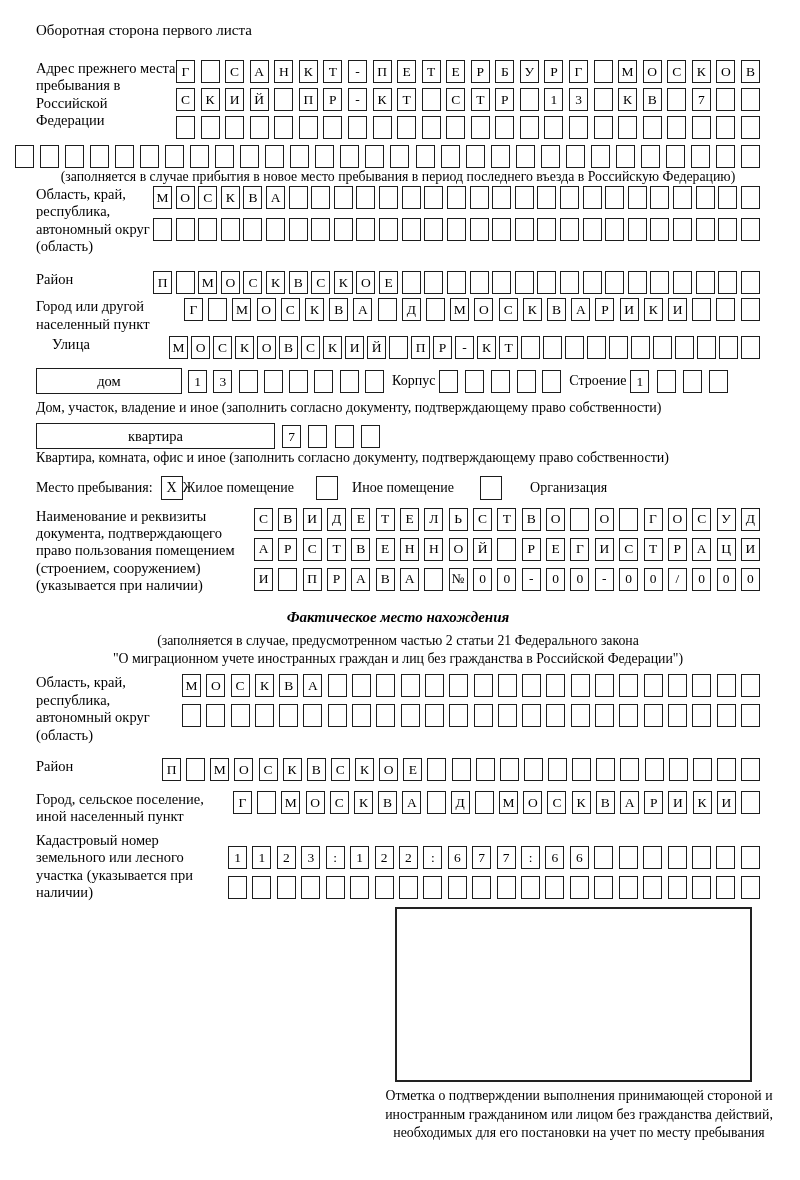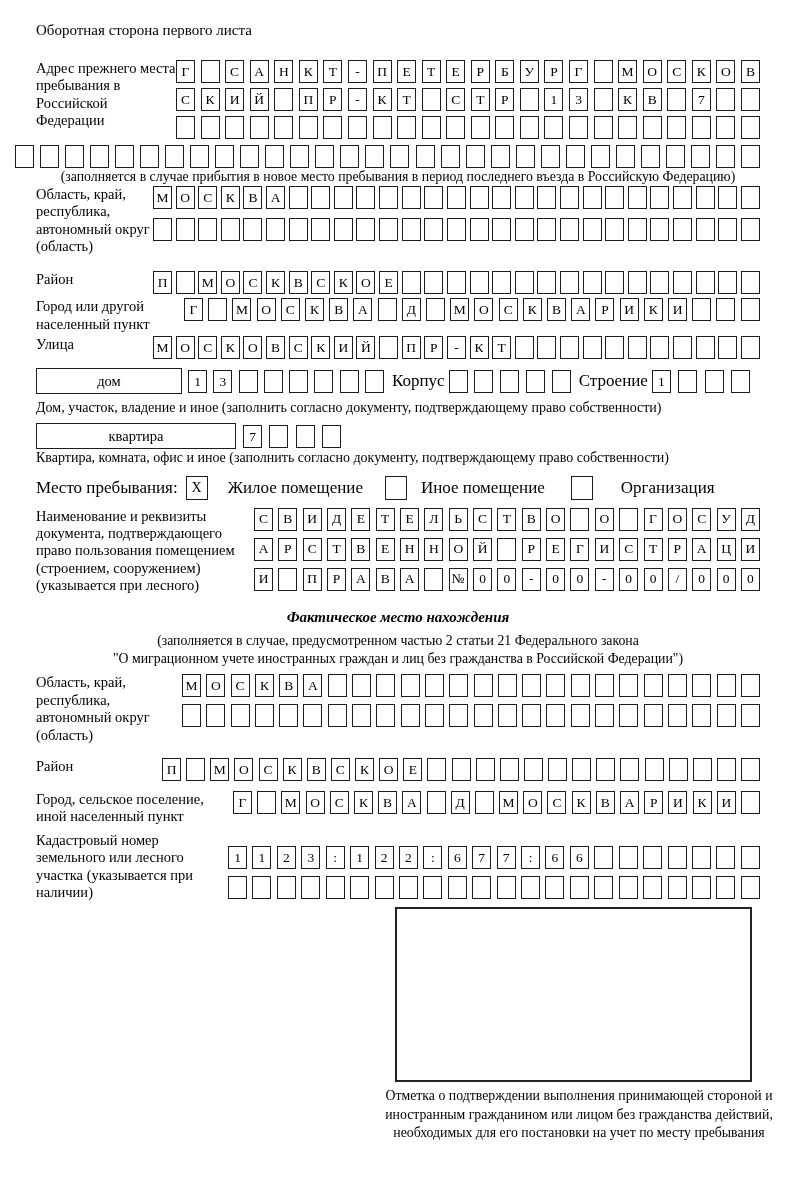--- a/index.html
+++ b/index.html
@@ -21,21 +21,21 @@
   }
   .mb5{margin-bottom:5px;} .mb9{margin-bottom:9px;} .mb7{margin-bottom:7px;}
   .fullrow{margin-left:-21px;width:745px;margin-top:6px;}
   .cap{font-size:13.8px;text-align:center;line-height:1.3;}
   .capl{font-size:14px;line-height:1.3;}
   .h2{font-size:15.5px;font-weight:bold;text-align:center;margin:7px 0 6px 0;}
   .h3{font-size:15px;font-weight:bold;text-align:center;margin:14px 0 6px 0;font-style:italic;}
   .lblbox{border:1.8px solid #1d1d1d;height:26px;box-sizing:border-box;display:flex;align-items:center;justify-content:center;font-size:14.5px;flex:none;background:#fff;}
   .strip{display:flex;justify-content:space-between;flex:none;}
   .inlrow{display:flex;align-items:center;}
-  .inllab{font-size:17px;flex:none;}
+  .inllab{font-size:14px;flex:none;}
   .cb{width:22px;height:24px;box-sizing:border-box;border:1.8px solid #1d1d1d;display:flex;align-items:center;justify-content:center;font-size:14px;flex:none;}
   .stamp{margin-left:359px;margin-top:6px;width:357px;height:175px;box-sizing:border-box;border:2px solid #222;background:#fff;}
   .stampcap{margin-left:341px;width:404px;text-align:center;font-size:13.8px;line-height:1.33;margin-top:5px;}
 </style>
 </head>
 <body>
 
 <div class="page">
 
   <div class="sidenote">Оборотная сторона первого листа</div>
@@ -283,21 +283,21 @@
           <div class="cell">К</div>
           <div class="cell">И</div>
           <div class="cell"></div>
           <div class="cell"></div>
           <div class="cell"></div>
         </div>
     </div>
   </div>
 
   <div class="field" style="margin-top:3px;">
-    <div class="flabel" style="width:117px;">Улица</div>
+    <div class="flabel" style="width:117px;margin-left:16px;">Улица</div>
     <div class="rows">
       <div class="boxrow">
           <div class="cell">М</div>
           <div class="cell">О</div>
           <div class="cell">С</div>
           <div class="cell">К</div>
           <div class="cell">О</div>
           <div class="cell">В</div>
           <div class="cell">С</div>
           <div class="cell">К</div>
@@ -348,42 +348,42 @@
     <div class="strip" style="width:98px;margin-left:4px;">
         <div class="cell">1</div>
         <div class="cell"></div>
         <div class="cell"></div>
         <div class="cell"></div>
       </div>
   </div>
   <div class="capl" style="margin-top:5px;">Дом, участок, владение и иное (заполнить согласно документу, подтверждающему право собственности)</div>
 
   <div class="inlrow" style="margin-top:6px;">
-    <div class="lblbox" style="width:200px;">квартира</div>
+    <div class="lblbox" style="width:239px;">квартира</div>
     <div class="strip" style="width:98px;margin-left:7px;">
         <div class="cell">7</div>
         <div class="cell"></div>
         <div class="cell"></div>
         <div class="cell"></div>
       </div>
   </div>
   <div class="capl" style="">Квартира, комната, офис и иное (заполнить согласно документу, подтверждающему право собственности)</div>
 
   <div class="inlrow" style="margin-top:8px;">
     <div class="inllab">Место пребывания:</div>
     <div class="cb" style="margin-left:8px;">X</div>
-    <div class="inllab" style="margin-left:20px;">Жилое помещение</div>
+    <div class="inllab" style="margin-left:0;">Жилое помещение</div>
     <div class="cb" style="margin-left:22px;"></div>
     <div class="inllab" style="margin-left:14px;">Иное помещение</div>
     <div class="cb" style="margin-left:26px;"></div>
     <div class="inllab" style="margin-left:28px;">Организация</div>
   </div>
 
   <div class="field" style="margin-top:8px;">
-    <div class="flabel" style="width:218px;">Наименование и реквизиты документа, подтверждающего право пользования помещением (строением, сооружением) (указывается при лесного)</div>
+    <div class="flabel" style="width:218px;">Наименование и реквизиты документа, подтверждающего право пользования помещением (строением, сооружением) (указывается при наличии)</div>
     <div class="rows">
       <div class="boxrow mb7">
           <div class="cell">С</div>
           <div class="cell">В</div>
           <div class="cell">И</div>
           <div class="cell">Д</div>
           <div class="cell">Е</div>
           <div class="cell">Т</div>
           <div class="cell">Е</div>
           <div class="cell">Л</div>

